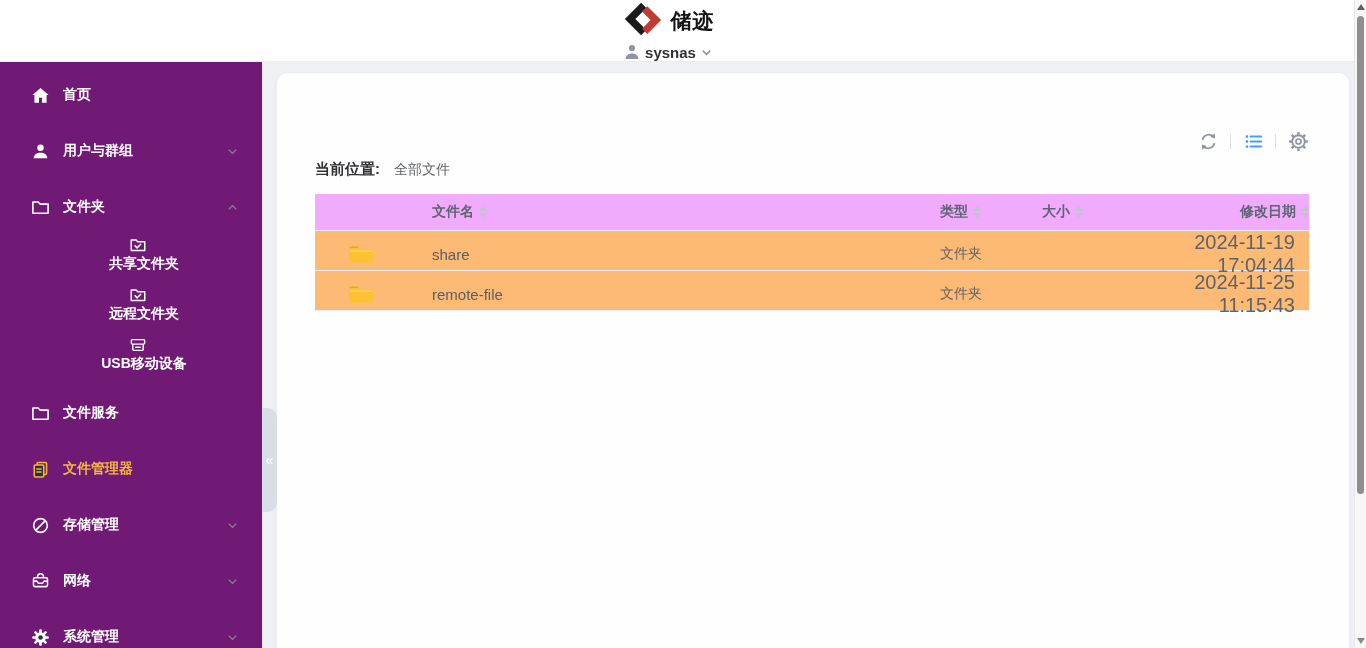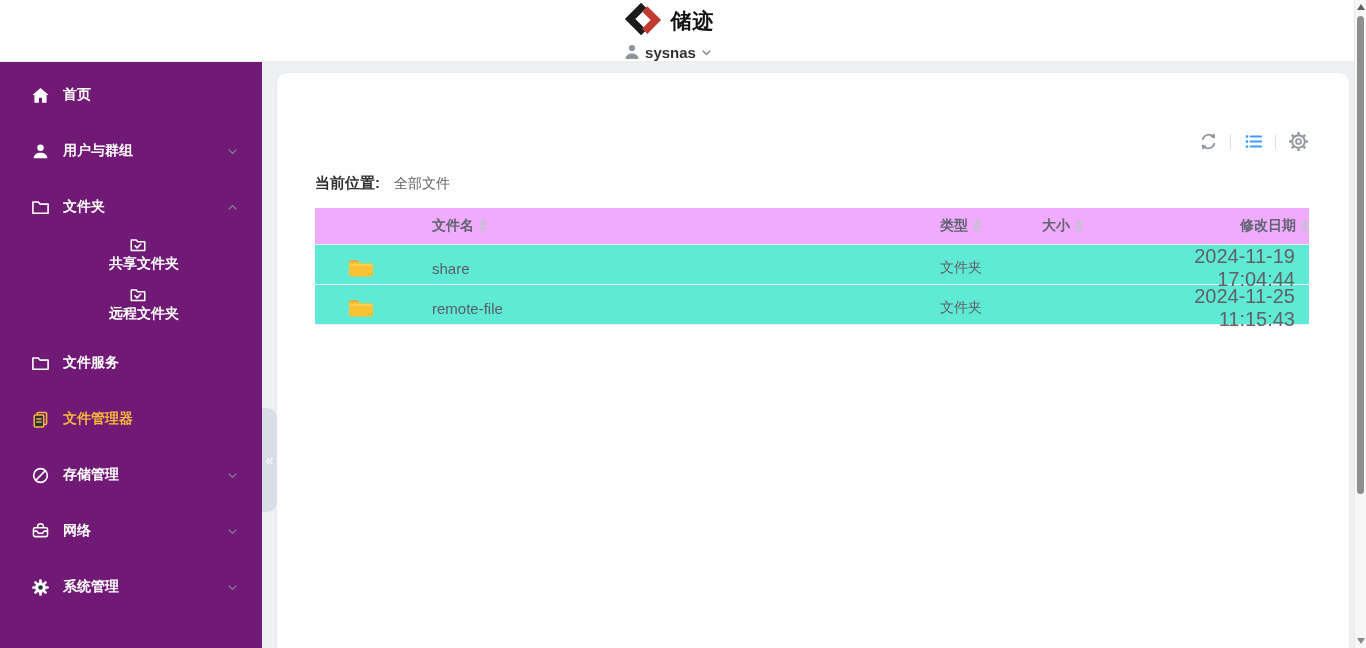--- a/index.html
+++ b/index.html
@@ -36,32 +36,32 @@
   .collapse-tab { position:absolute; left:0; top:346px; width:15px; height:104px;
     background:#d9dde6; border-radius:0 10px 10px 0; display:flex; align-items:center;
     justify-content:center; color:#fff; font-size:14px; cursor:pointer; z-index:5; }
 
   .toolbar { display:flex; justify-content:flex-end; align-items:center;
     padding-top:57px; gap:11px; }
   .tbtn { display:inline-flex; align-items:center; justify-content:center;
     width:22px; height:22px; cursor:pointer; color:#8f949e; }
   .tdiv { width:1px; height:15px; background:#dcdfe6; }
 
-  .location { margin-top:22px; display:flex; align-items:center; }
+  .location { margin-top:8px; display:flex; align-items:center; }
   .loc-label { font-size:15px; font-weight:bold; color:#303133; }
   .loc-value { font-size:14px; color:#606266; margin-left:14px; cursor:pointer; }
 
   
   .table { margin-top:15px; }
   .thead, .trow { display:grid; grid-template-columns:80px 1fr 102px 100px 167px;
     align-items:center; }
   .thead { height:37px; background:#f0abfc; border-bottom:1px solid #ebeef5;
     font-size:14px; font-weight:bold; color:#5f6470;font-family:Liberation Serif, serif; }
   .trow { height:40px; border-bottom:1px solid #ebeef5; font-size:14px;
-    color:#606266; cursor:pointer; background:#5eead4; }
+    color:#606266; cursor:pointer; background:#fdba74; }
   .th { display:flex; align-items:center; }
   .th-name { padding-left:37px; }
   .th-date { justify-content:flex-end; }
   .td-icon { display:flex; justify-content:center; padding-left:12px; }
   .td-name { padding-left:37px; font-size:15px; color:#5a5e66; }
   .td-date { text-align:right; padding-right:14px; font-size:20px; }
   .caret { display:inline-flex; flex-direction:column; gap:2px; margin-left:5px; cursor:pointer; }
   .caret .up { width:0; height:0; border:4px solid transparent; border-top:none;
     border-bottom:5px solid #c0c4cc; }
   .caret .dn { width:0; height:0; border:4px solid transparent; border-bottom:none;
@@ -163,20 +163,30 @@
     <div class="side-item sub">
       <span class="sicon">
         <svg width="18" height="18" viewBox="0 0 20 20" fill="none" stroke="currentColor" stroke-width="1.7" stroke-linejoin="round">
           <path d="M2.5 4.5 H8 L9.6 6.4 H17.5 V16 H2.5 Z"></path>
           <path d="M6.8 11 L9 13.2 L13 9.2" stroke-linecap="round"></path>
         </svg>
       </span>
       <span class="slabel">远程文件夹</span>
     </div>
 
+    <div class="side-item sub">
+      <span class="sicon">
+        <svg width="18" height="18" viewBox="0 0 20 20" fill="none" stroke="currentColor" stroke-width="1.6" stroke-linejoin="round">
+          <rect x="2.6" y="4" width="14.8" height="5" rx="1.2"></rect>
+          <path d="M4.2 9 V14.8 a1.2 1.2 0 0 0 1.2 1.2 H14.6 a1.2 1.2 0 0 0 1.2-1.2 V9"></path>
+          <path d="M7.5 12.4 H12.5" stroke-linecap="round"></path>
+        </svg>
+      </span>
+      <span class="slabel">USB移动设备</span>
+    </div>
 
     <div class="side-item">
       <span class="sicon">
         <svg width="19" height="19" viewBox="0 0 20 20" fill="none" stroke="currentColor" stroke-width="1.7" stroke-linejoin="round">
           <path d="M2 4.2 H7.6 L9.5 6.4 H18 V16 H2 Z"></path>
         </svg>
       </span>
       <span class="slabel">文件服务</span>
     </div>
 

